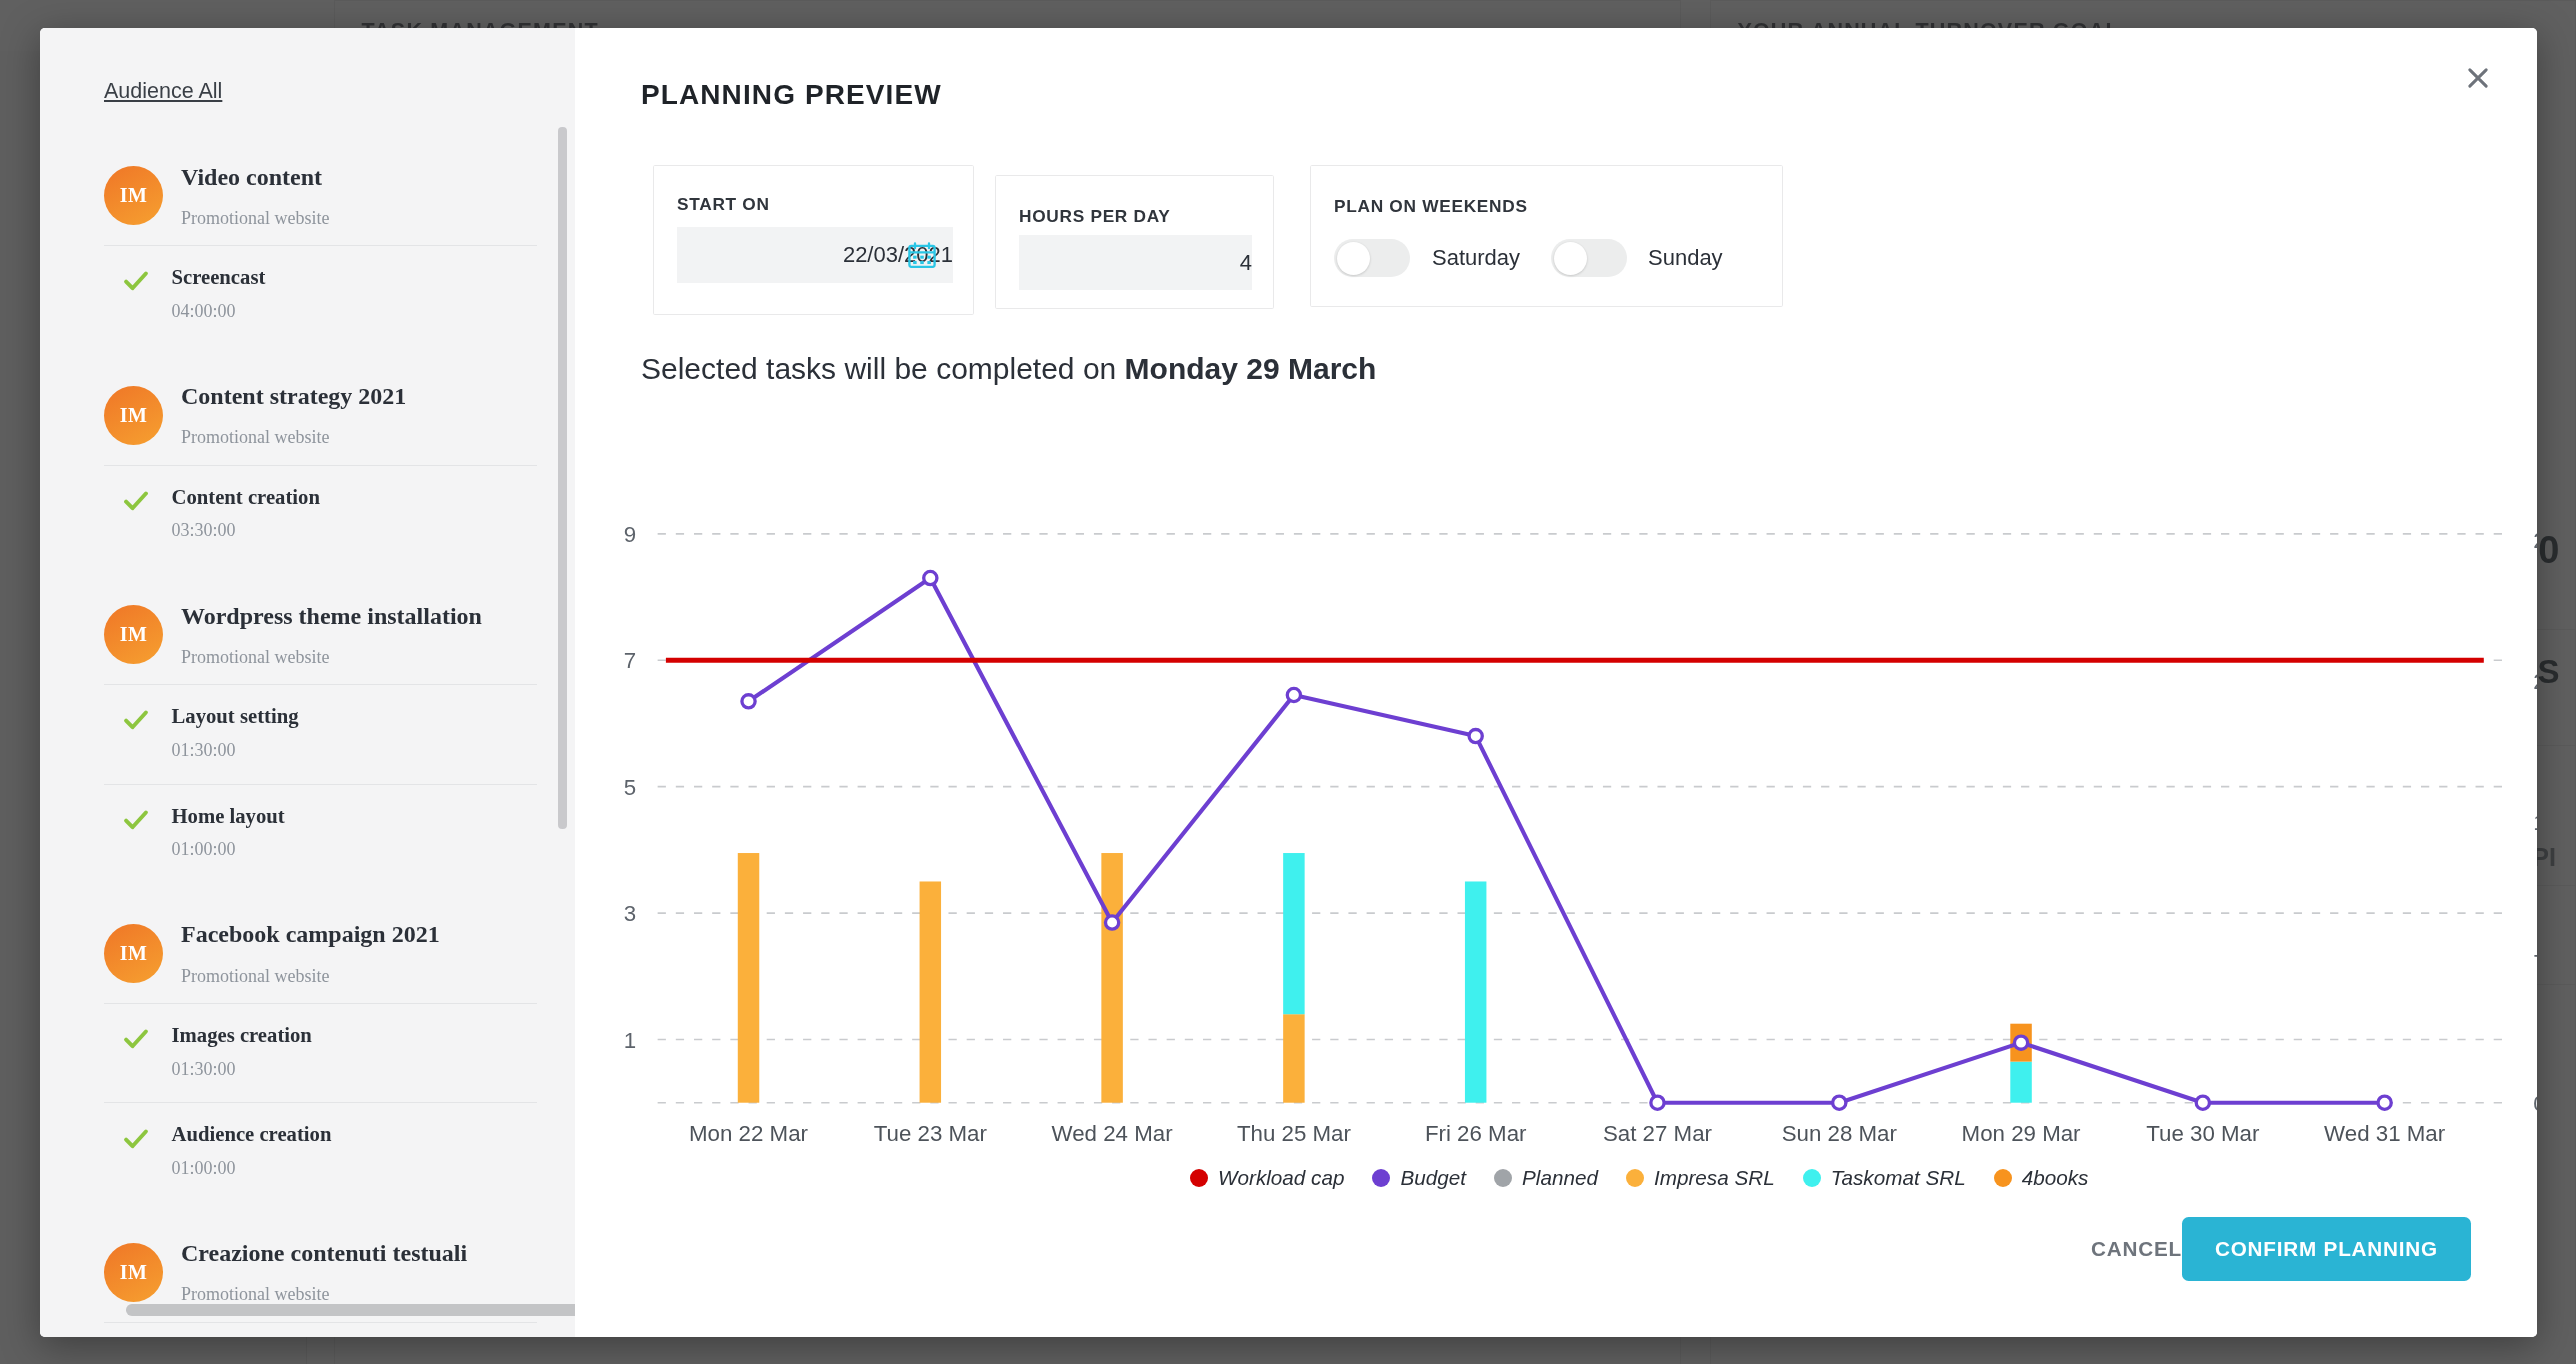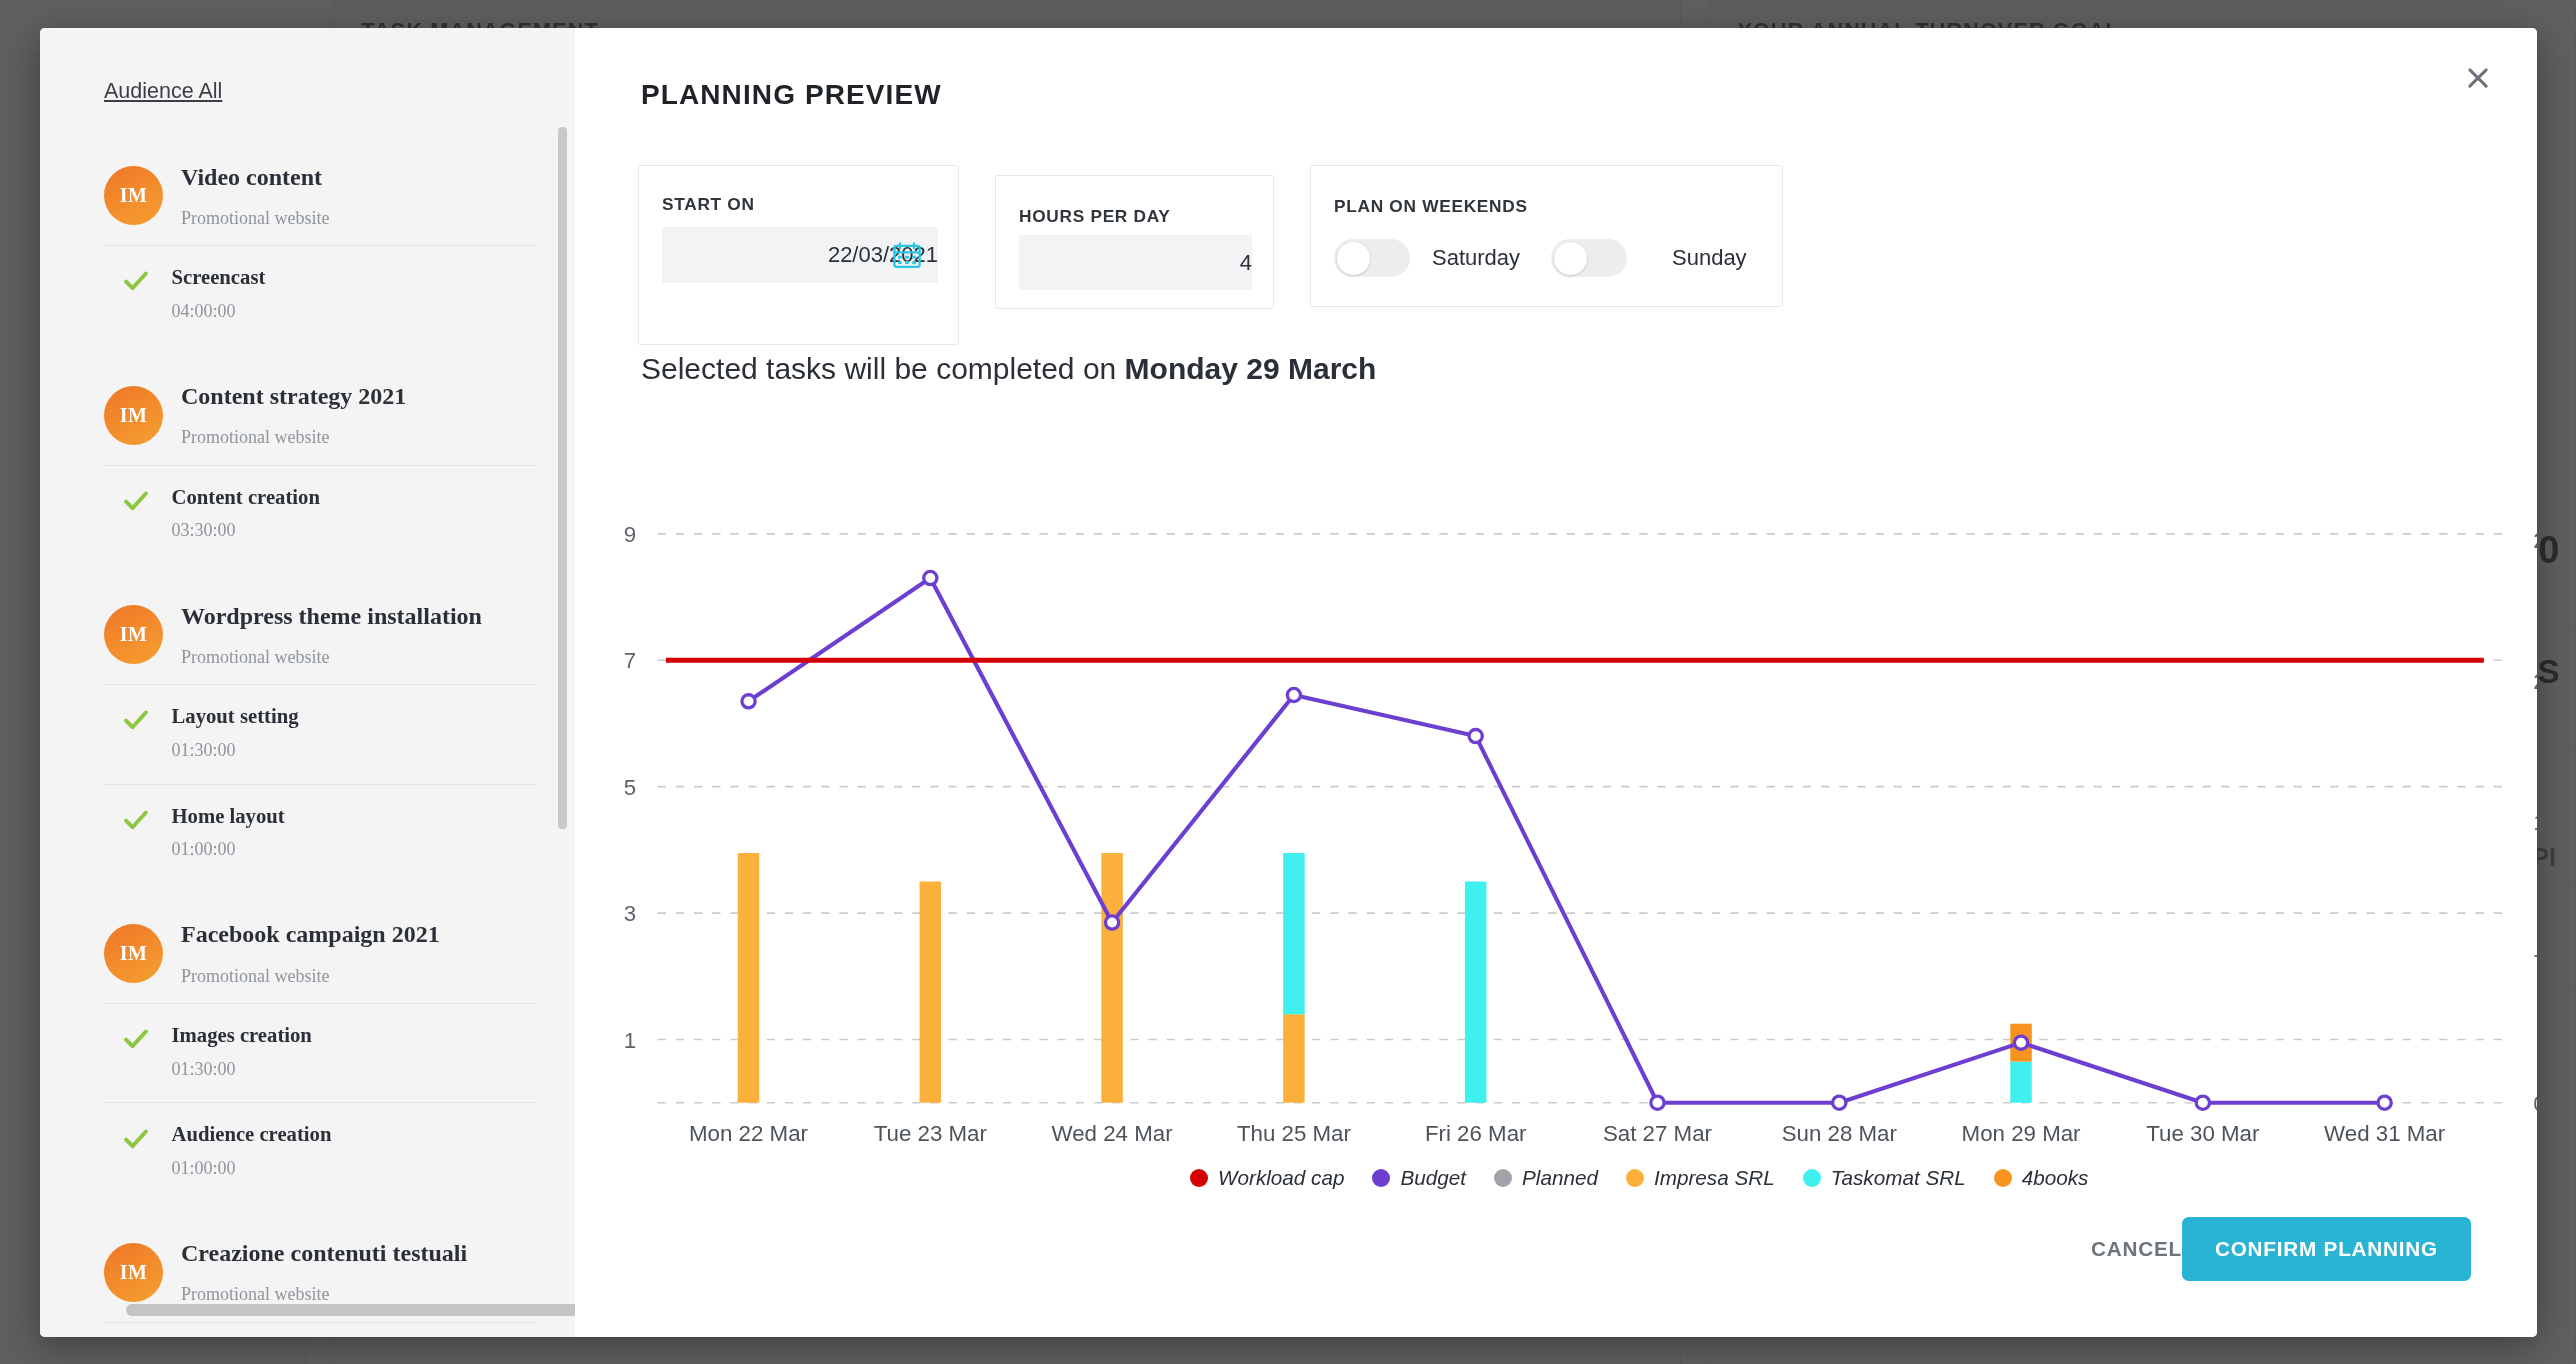--- a/index.html
+++ b/index.html
@@ -163,21 +163,21 @@
   }
   #modal-title {
     position: absolute; left: 66px; top: 51px;
     font-size: 28px; font-weight: 700; letter-spacing: 1.1px; color: #1f2328;
   }
 
   .field-card {
     position: absolute; border: 0.8px solid #e9e9ea; background: #fff;
     border-radius: 1.7px;
   }
-  #card-start { left: 63px; top: 137px; width: 321px; height: 180px; }
+  #card-start { left: 78px; top: 137px; width: 321px; height: 150px; }
   #card-hours { left: 420px; top: 147px; width: 279px; height: 134px; }
   #card-weekend { left: 735px; top: 137px; width: 473px; height: 142px; }
 
   .field-label {
     position: absolute; font-size: 17.3px; font-weight: 700;
     letter-spacing: 0.7px; color: #30353c;
   }
   #card-start .field-label { left: 23px; top: 28px; }
   #card-hours .field-label { left: 23px; top: 30px; }
   #card-weekend .field-label { left: 23px; top: 30px; }
@@ -206,21 +206,21 @@
     content: ""; position: absolute; left: 2.5px; top: 2.5px;
     width: 33px; height: 33px; border-radius: 50%;
     background: #ffffff; box-shadow: 0 0.8px 2.5px rgba(0,0,0,.18);
   }
   #tg-sat { left: 23px; top: 73px; }
   #tg-sun { left: 240px; top: 73px; }
   .toggle-label {
     position: absolute; font-size: 22px; color: #2b3038; top: 79px;
   }
   #lbl-sat { left: 121px; }
-  #lbl-sun { left: 337px; margin-left: 24px; }
+  #lbl-sun { left: 337px; }
 
   #completion-note {
     position: absolute; left: 66px; top: 324px;
     font-size: 30px; color: #2b3038;
   }
   #completion-note b { font-weight: 700; }
 
   
   #chart {
     position: absolute; left: 0px; top: 430px; width: 100%; height: 711px;

